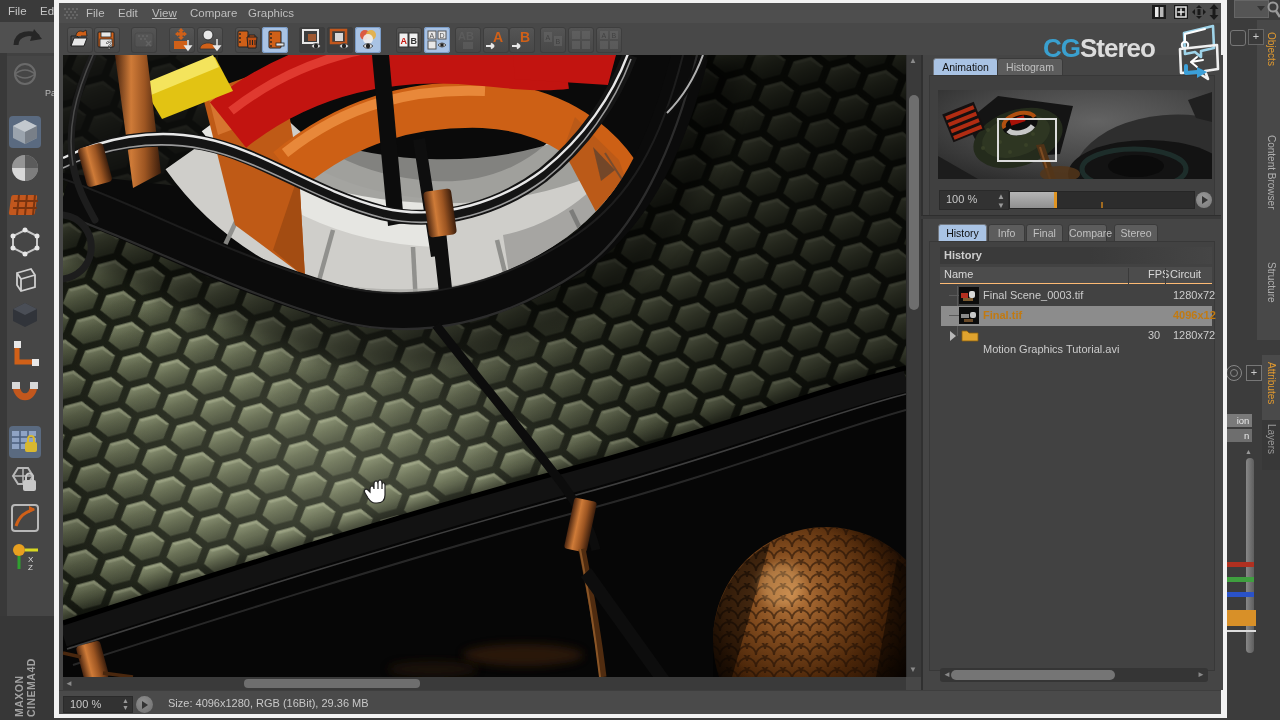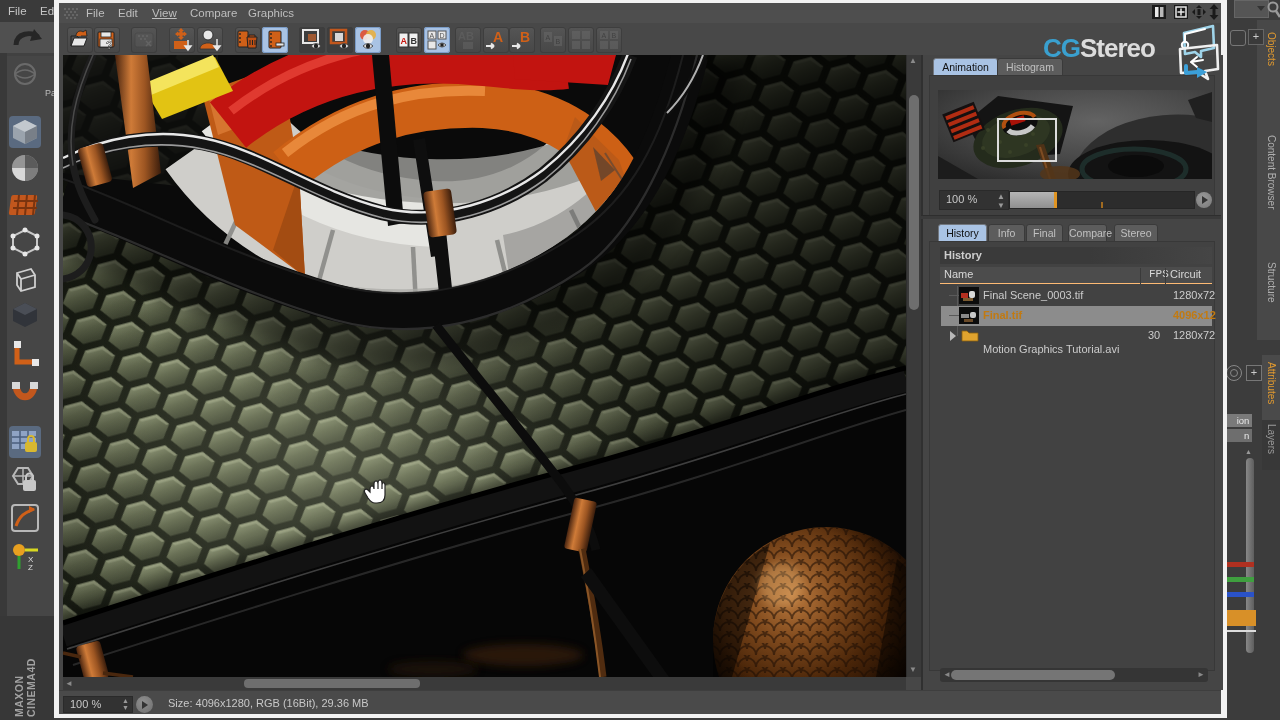--- a/index.html
+++ b/index.html
@@ -603,21 +603,21 @@
 <div class="abs" style="left:1026px;top:224px;width:35px;height:16px;background:#5c5c5c;border:1px solid #3a3a3a;border-radius:3px 3px 0 0;color:#c0c0c0;font-size:10.5px;text-align:center;line-height:16px;">Final</div>
 <div class="abs" style="left:1068px;top:224px;width:37px;height:16px;background:#5c5c5c;border:1px solid #3a3a3a;border-radius:3px 3px 0 0;color:#c0c0c0;font-size:10.5px;text-align:center;line-height:16px;">Compare</div>
 <div class="abs" style="left:1114px;top:224px;width:42px;height:16px;background:#5c5c5c;border:1px solid #3a3a3a;border-radius:3px 3px 0 0;color:#c0c0c0;font-size:10.5px;text-align:center;line-height:16px;">Stereo</div>
 
 <div class="abs" style="left:929px;top:241px;width:284px;height:428px;background:#424242;border:1px solid #383838;"></div>
 <div class="abs" style="left:940px;top:247px;width:272px;height:17px;background:linear-gradient(90deg,#3a3a3a 55%,#454545);color:#cecece;font-size:11px;font-weight:bold;">
     <span class="abs" style="left:4px;top:2px;">History</span>
   </div>
 <div class="abs" style="left:940px;top:267px;width:272px;height:16px;background:#4c4c4c;border-bottom:1px solid #fdba74;color:#d8d8d8;font-size:11px;">
   <span class="abs" style="left:4px;top:1px;">Name</span>
-  <span class="abs" style="left:200px;top:1px;border-left:1px solid #3a3a3a;height:16px;padding-left:8px;font-family:Liberation Mono, monospace;">FPS</span>
+  <span class="abs" style="left:188px;top:1px;border-left:1px solid #3a3a3a;height:16px;padding-left:19px;">FPS</span>
   <span class="abs" style="left:225px;top:1px;border-left:1px solid #3a3a3a;height:16px;padding-left:4px;">Circuit</span>
 </div>
 <div id="histrows" style="font-size:11px;">
 
   <div class="abs" style="left:957px;top:286px;width:1px;height:50px;background:#5a5a5a;"></div>
 
   <div class="abs" style="left:941px;top:286px;width:271px;height:20px;color:#cccccc;">
     <div class="abs" style="left:8px;top:9px;width:10px;height:1px;background:#5a5a5a;"></div>
     <div class="abs" style="left:18px;top:1px;width:20px;height:17px;background:#0c0c0c;overflow:hidden;">
       <div class="abs" style="left:2px;top:6px;width:7px;height:5px;background:#b43020;"></div>

